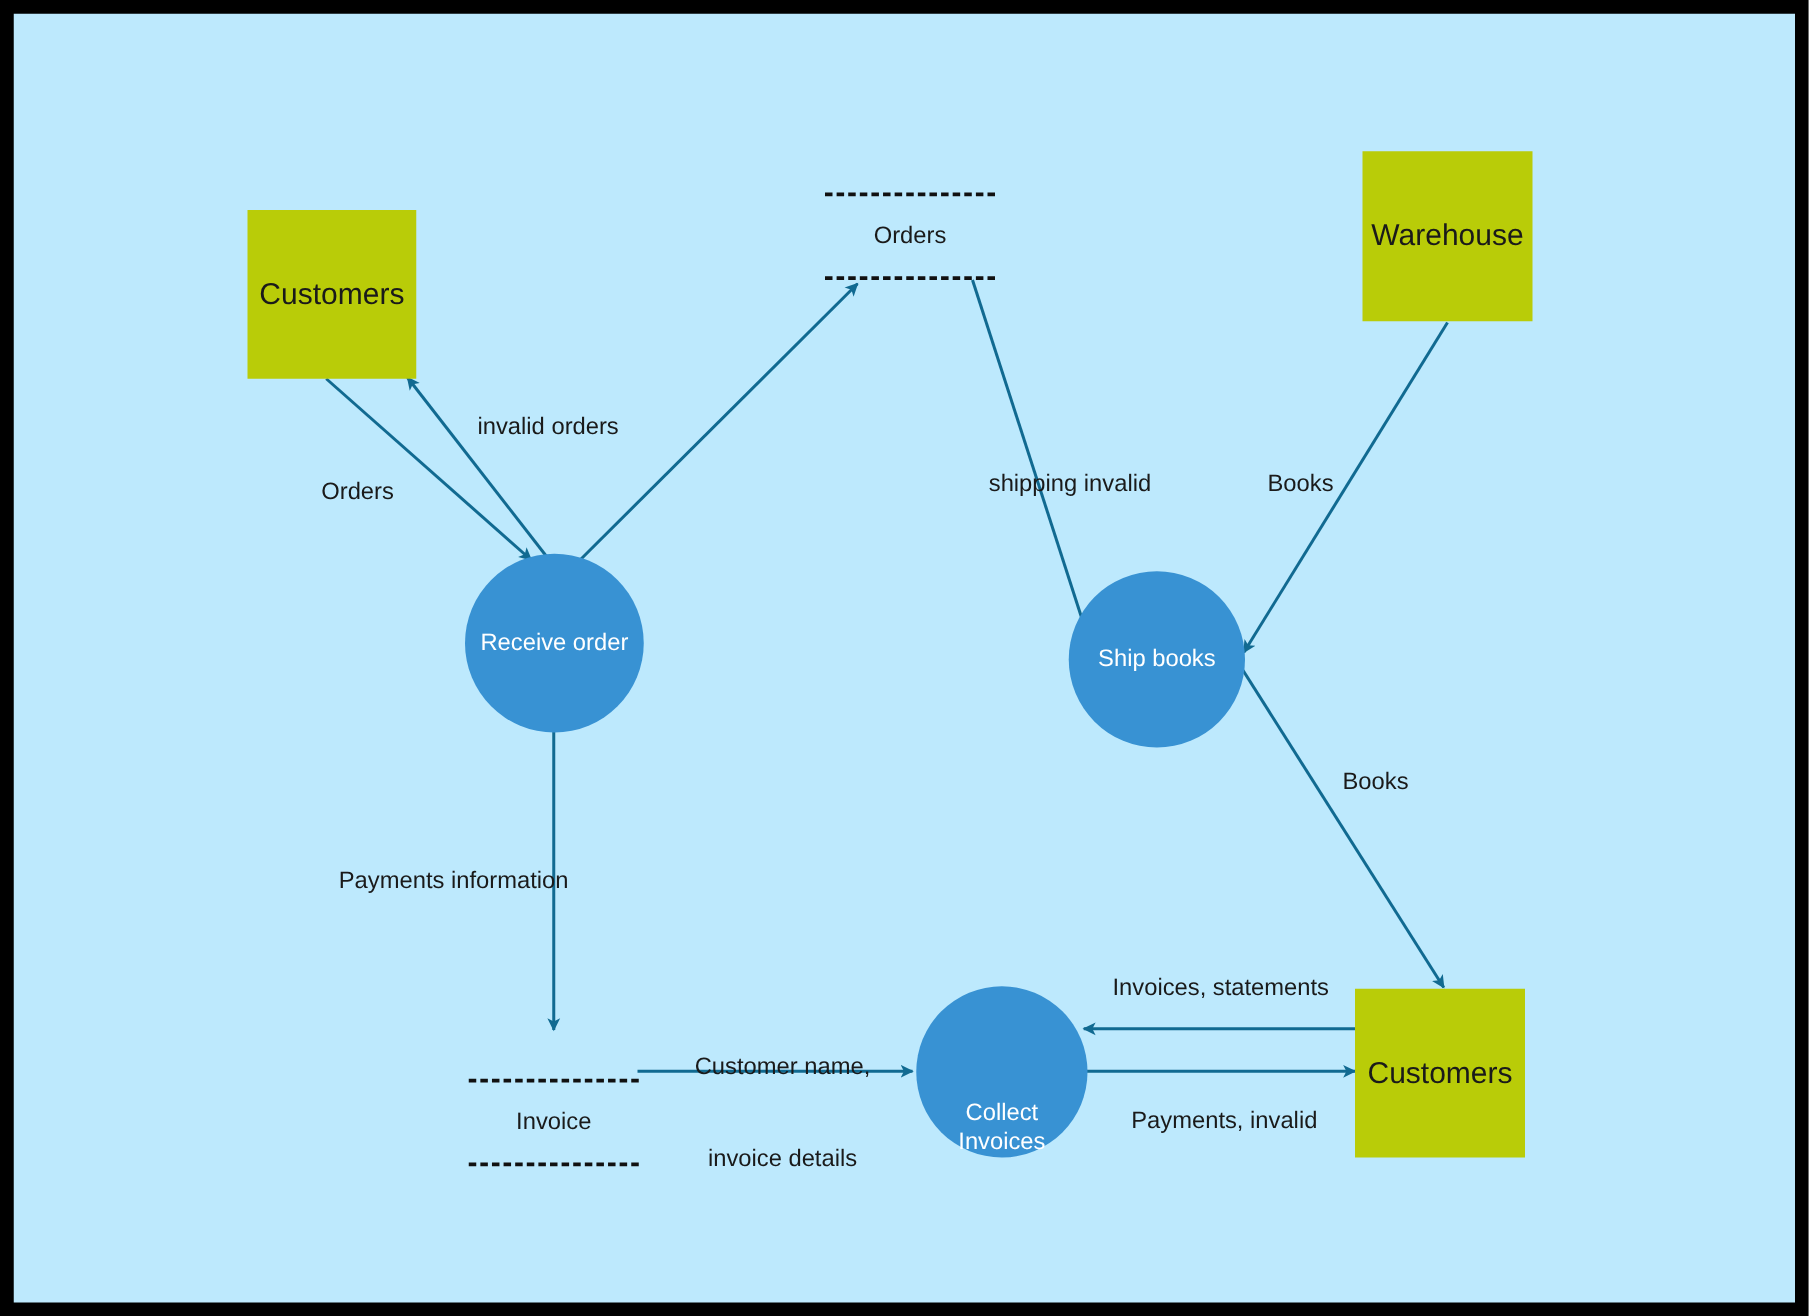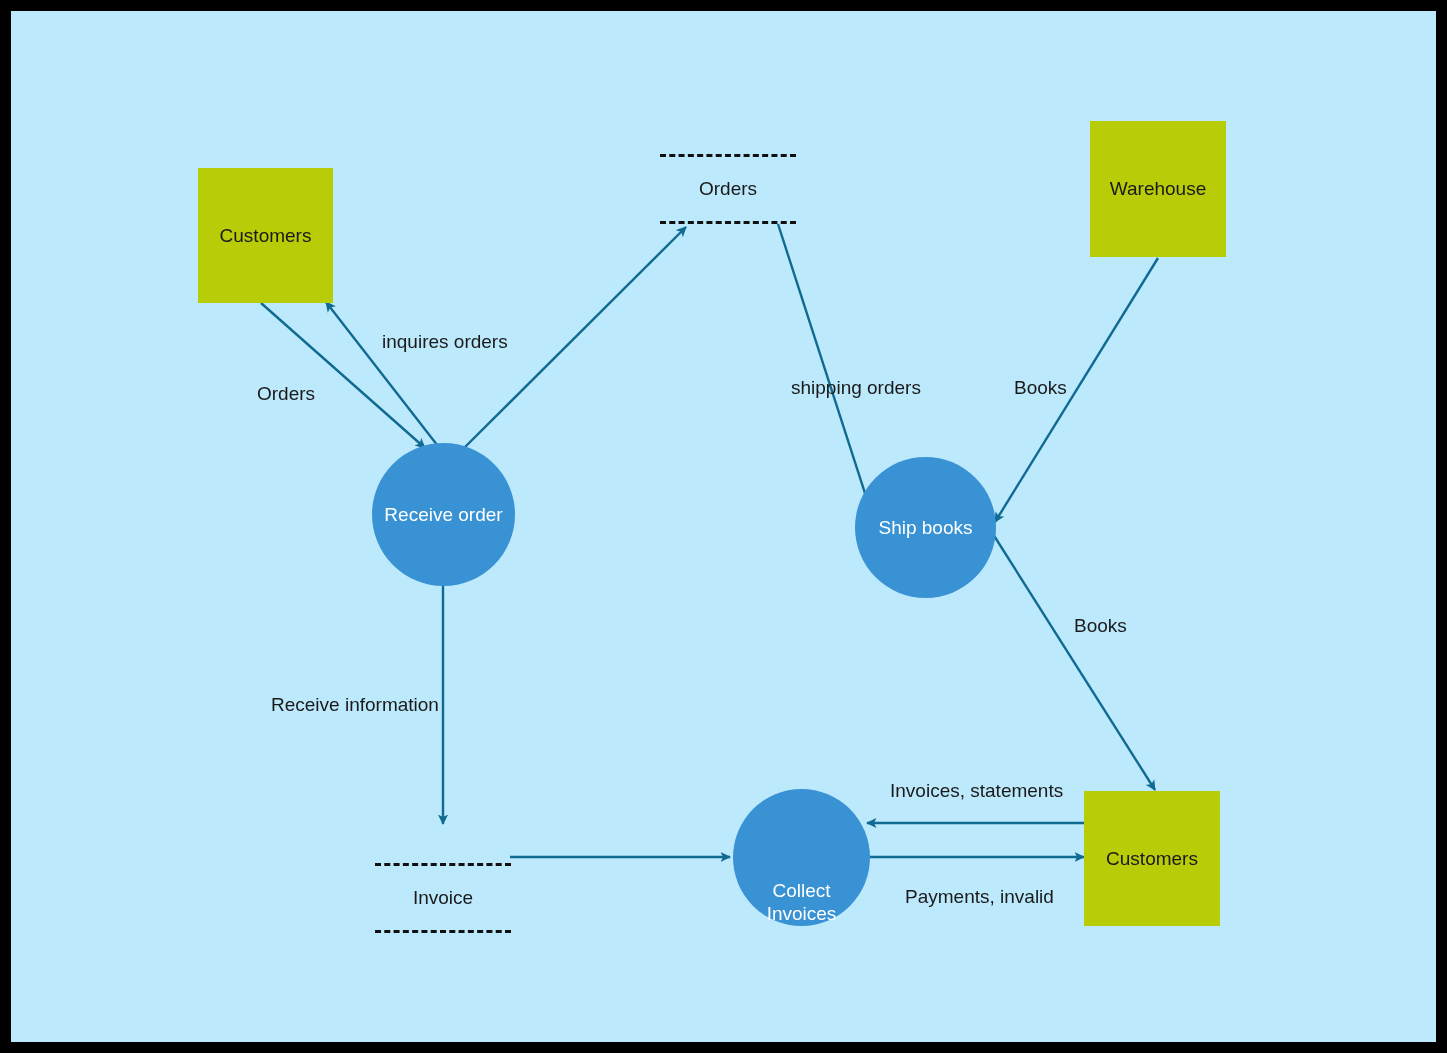--- a/index.html
+++ b/index.html
@@ -35,21 +35,21 @@
     height: 1031px;
     pointer-events: none;
   }
   .entity {
     position: absolute;
     background: #b9cc08;
     display: flex;
     align-items: center;
     justify-content: center;
     color: #1a1a1a;
-    font-size: 19px;
+    font-size: 24px;
     font-family: "Liberation Sans", sans-serif;
   }
   .process {
     position: absolute;
     background: #3892d3;
     border-radius: 50%;
     display: flex;
     align-items: center;
     justify-content: center;
     text-align: center;
@@ -154,29 +154,33 @@
     </div>
 
     <div class="store" style="left:364px; top:852px; width:136px; height:70px;">
       <div class="rule"></div>
       <div class="store-label">Invoice</div>
       <div class="rule"></div>
     </div>
 
     <div class="flow-label" style="left:246px; top:371px;">Orders</div>
 
-    <div class="flow-label" style="left:371px; top:319px;">inquires orders</div>
+    <div class="flow-label" style="left:371px; top:319px;">invalid orders</div>
 
-    <div class="flow-label" style="left:780px; top:365px;">shipping orders</div>
+    <div class="flow-label" style="left:780px; top:365px;">shipping invalid</div>
 
     <div class="flow-label" style="left:1003px; top:365px;">Books</div>
 
     <div class="flow-label" style="left:1063px; top:603px;">Books</div>
 
-    <div class="flow-label" style="left:260px; top:682px;">Receive information</div>
+    <div class="flow-label" style="left:260px; top:682px;">Payments information</div>
 
+    <div class="flow-label center" style="left:535px; top:782px; width:160px;">
+      <div>Customer name,</div>
+      <div>invoice details</div>
+    </div>
 
     <div class="flow-label" style="left:879px; top:768px;">Invoices, statements</div>
 
     <div class="flow-label" style="left:894px; top:874px;">Payments, invalid</div>
 
   </div>
 </div>
 
 </body></html>

